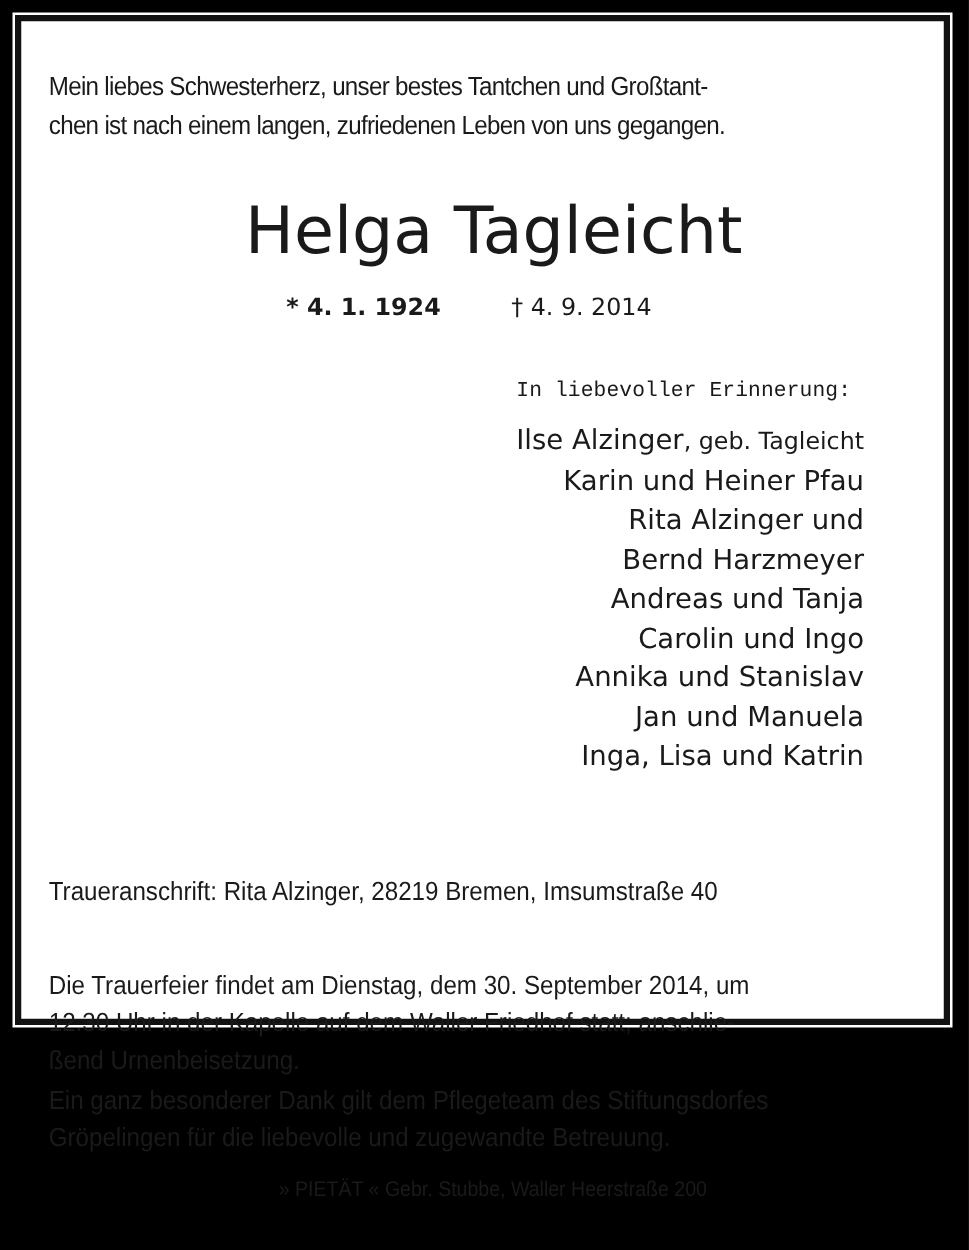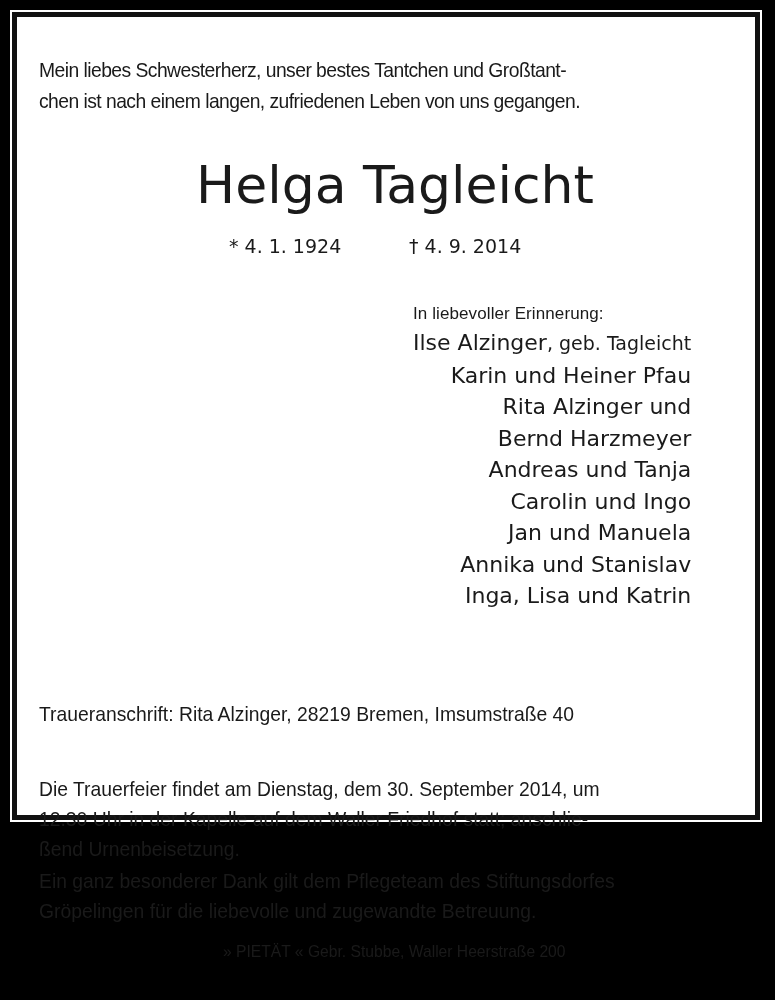--- a/index.html
+++ b/index.html
@@ -59,32 +59,33 @@
       padding-left: 18px;
     }
     .dates {
       position: absolute;
       top: 216px;
       left: 0; right: 0;
       font-family: "DejaVu Sans", sans-serif;
       font-size: 19px;
       line-height: 26px;
     }
-    .dates .birth { position: absolute; left: 212px; }
+    .dates .birth { position: absolute; left: 212px; font-weight: bold; }
     .dates .death { position: absolute; left: 392px; }
     .mourners {
       position: absolute;
       left: 396px;
       top: 284px;
     }
     .mourners .heading {
       display: block;
-      font-family: Liberation Sans, sans-serif;
+      font-family: Liberation Mono, monospace;
       font-size: 17px;
       line-height: 26px;
+      margin-bottom: 10px;
       letter-spacing: 0.1px;
     }
     .mourners .name-line {
       display: block;
       font-family: "DejaVu Sans", sans-serif;
       font-size: 22px;
       line-height: 31.5px;
       white-space: nowrap;
       text-align: right;
     }
@@ -156,22 +157,22 @@
       </div>
 
       <div class="mourners">
         <span class="heading">In liebevoller Erinnerung:</span>
         <span class="name-line"><span>Ilse Alzinger</span><span class="small">, geb. Tagleicht</span></span>
         <span class="name-line">Karin und Heiner Pfau</span>
         <span class="name-line">Rita Alzinger und</span>
         <span class="name-line">Bernd Harzmeyer</span>
         <span class="name-line">Andreas und Tanja</span>
         <span class="name-line">Carolin und Ingo</span>
+        <span class="name-line">Annika und Stanislav</span>
         <span class="name-line">Jan und Manuela</span>
-        <span class="name-line">Annika und Stanislav</span>
         <span class="name-line">Inga, Lisa und Katrin</span>
       </div>
 
       <div class="address">Traueranschrift: Rita Alzinger, 28219 Bremen, Imsumstraße 40</div>
 
       <div class="ceremony">
         <span class="line">Die Trauerfeier findet am Dienstag, dem 30. September 2014, um</span>
         <span class="line">12.30 Uhr in der Kapelle auf dem Waller Friedhof statt; anschlie-</span>
         <span class="line">ßend Urnenbeisetzung.</span>
       </div>

